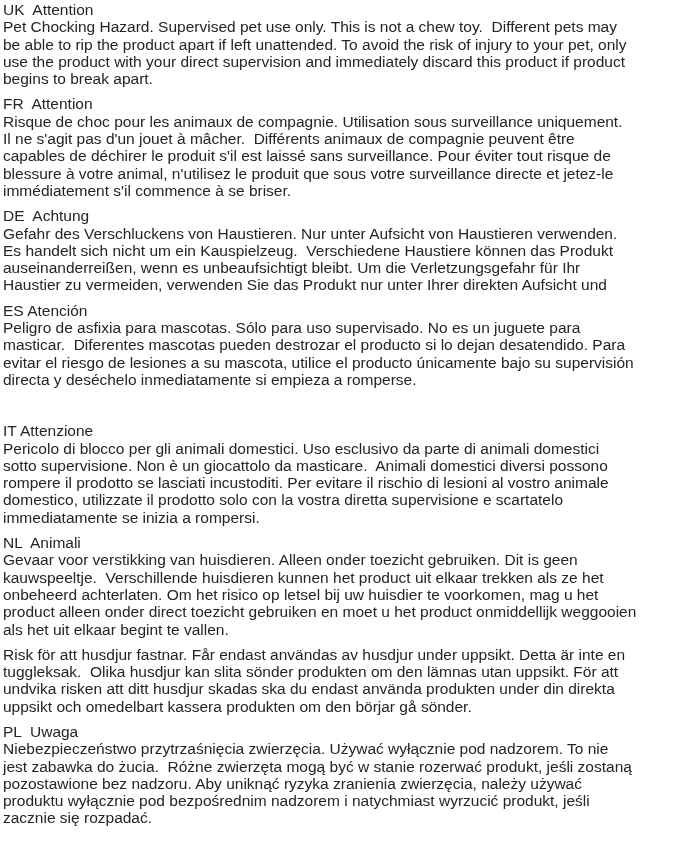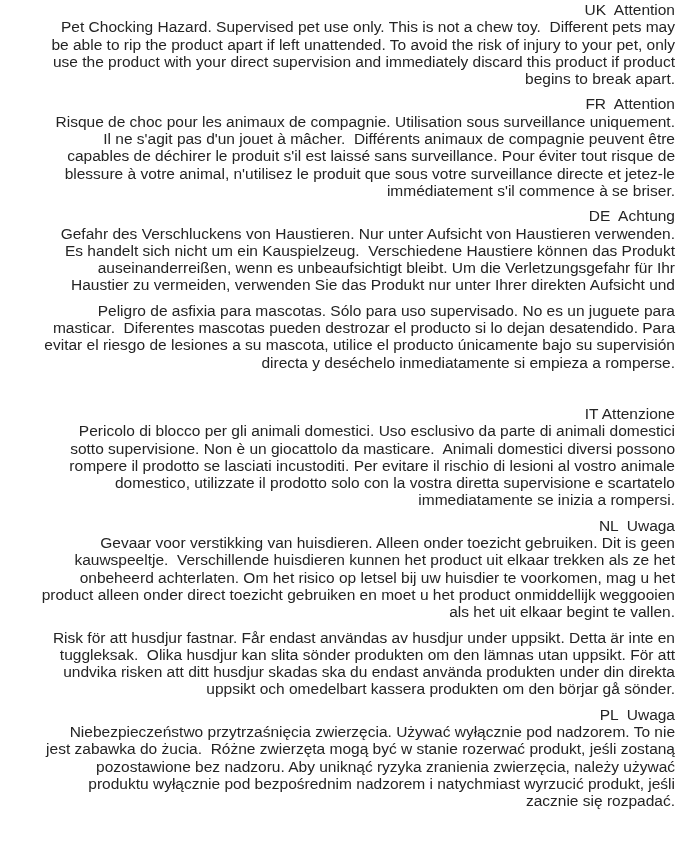--- a/index.html
+++ b/index.html
@@ -22,21 +22,20 @@
     margin: 0 0 8px 0;
   }
   .warn-section.gap-before {
     margin-top: 34px;
   }
   .section-heading,
   .section-body {
     white-space: pre-wrap;
     font-weight: normal;
     margin: 0;
-    text-align: right;
   }
 </style>
 </head>
 <body>
 
 <div class="page">
 
   <section class="warn-section">
     <div class="section-heading">UK  Attention</div>
     <div class="section-body">Pet Chocking Hazard. Supervised pet use only. This is not a chew toy.  Different pets may
@@ -56,37 +55,38 @@
 
   <section class="warn-section">
     <div class="section-heading">DE  Achtung</div>
     <div class="section-body">Gefahr des Verschluckens von Haustieren. Nur unter Aufsicht von Haustieren verwenden.
 Es handelt sich nicht um ein Kauspielzeug.  Verschiedene Haustiere können das Produkt
 auseinanderreißen, wenn es unbeaufsichtigt bleibt. Um die Verletzungsgefahr für Ihr
 Haustier zu vermeiden, verwenden Sie das Produkt nur unter Ihrer direkten Aufsicht und</div>
   </section>
 
   <section class="warn-section">
+    <div class="section-heading">ES Atención</div>
     <div class="section-body">Peligro de asfixia para mascotas. Sólo para uso supervisado. No es un juguete para
 masticar.  Diferentes mascotas pueden destrozar el producto si lo dejan desatendido. Para
 evitar el riesgo de lesiones a su mascota, utilice el producto únicamente bajo su supervisión
 directa y deséchelo inmediatamente si empieza a romperse.</div>
   </section>
 
   <section class="warn-section gap-before">
     <div class="section-heading">IT Attenzione</div>
     <div class="section-body">Pericolo di blocco per gli animali domestici. Uso esclusivo da parte di animali domestici
 sotto supervisione. Non è un giocattolo da masticare.  Animali domestici diversi possono
 rompere il prodotto se lasciati incustoditi. Per evitare il rischio di lesioni al vostro animale
 domestico, utilizzate il prodotto solo con la vostra diretta supervisione e scartatelo
 immediatamente se inizia a rompersi.</div>
   </section>
 
   <section class="warn-section">
-    <div class="section-heading">NL  Uwaga</div>
+    <div class="section-heading">NL  Animali</div>
     <div class="section-body">Gevaar voor verstikking van huisdieren. Alleen onder toezicht gebruiken. Dit is geen
 kauwspeeltje.  Verschillende huisdieren kunnen het product uit elkaar trekken als ze het
 onbeheerd achterlaten. Om het risico op letsel bij uw huisdier te voorkomen, mag u het
 product alleen onder direct toezicht gebruiken en moet u het product onmiddellijk weggooien
 als het uit elkaar begint te vallen.</div>
   </section>
 
   <section class="warn-section">
     <div class="section-body">Risk för att husdjur fastnar. Får endast användas av husdjur under uppsikt. Detta är inte en
 tuggleksak.  Olika husdjur kan slita sönder produkten om den lämnas utan uppsikt. För att

